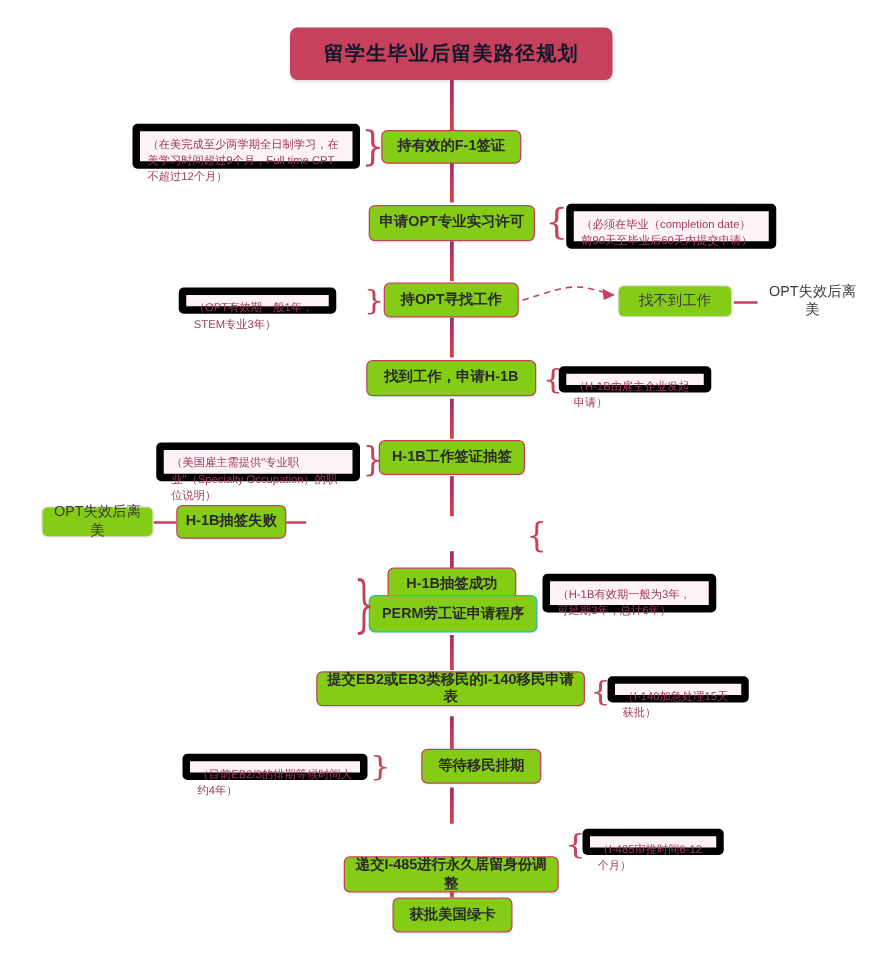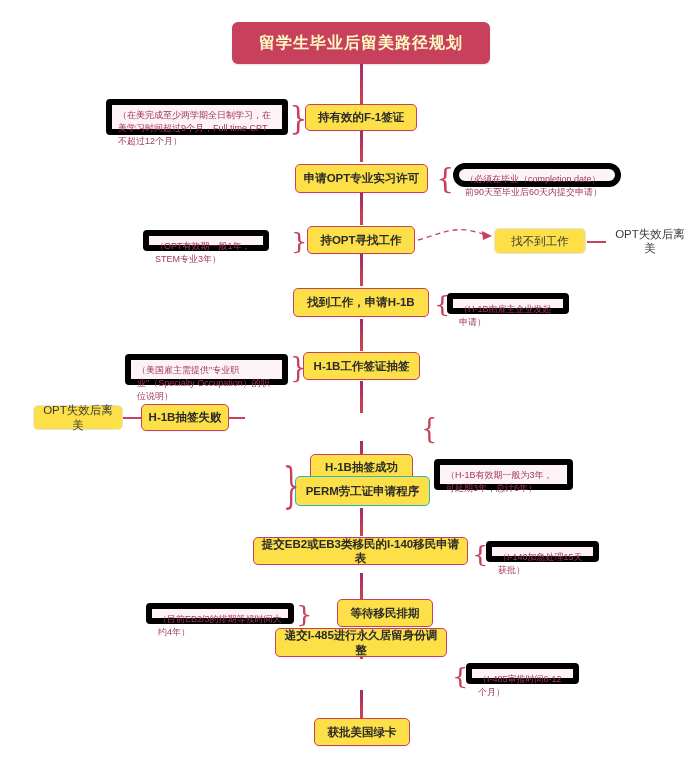--- a/index.html
+++ b/index.html
@@ -19,31 +19,31 @@
     width:3px;
     background:linear-gradient(to bottom,#9c2f6d 0%,#b2325f 30%,#c43a52 65%,#cf4348 100%);
   }
 
   
   .title-box{
     position:absolute;
     left:232px;top:22px;width:258px;height:42px;
     background:#c8415c;
     border-radius:6px;
-    color:#fef9c3;
+    color:#0f172a;
     font-size:16px;font-weight:bold;
     display:flex;align-items:center;justify-content:center;
     letter-spacing:1px;
     box-shadow:0 1px 2px rgba(0,0,0,.12);
   }
 
   
   .node{
     position:absolute;
-    background:#fde047;
+    background:#84cc16;
     border:1.6px solid #c8415c;
     border-radius:5px;
     display:flex;align-items:center;justify-content:center;
     text-align:center;
     color:#2a2a2a;
     font-size:11.5px;
     font-weight:bold;
     line-height:1.25;
     box-sizing:border-box;
     padding:2px 6px;
@@ -139,21 +139,21 @@
   </div>
 
   <div class="node" style="left:253px;top:537px;width:215px;height:28px;">
     <span>提交EB2或EB3类移民的I-140移民申请表</span>
   </div>
 
   <div class="node" style="left:313px;top:599px;width:96px;height:28px;margin-left:24px;">
     <span>等待移民排期</span>
   </div>
 
-  <div class="node" style="left:275px;top:628px;width:172px;height:29px;">
+  <div class="node" style="left:275px;top:685px;width:172px;height:29px;">
     <span>递交I-485进行永久居留身份调整</span>
   </div>
 
   <div class="node plain side" style="left:494px;top:228px;width:92px;height:26px;">
     <span>找不到工作</span>
   </div>
 
   <div class="node" style="left:314px;top:718px;width:96px;height:28px;">
     <span>获批美国绿卡</span>
   </div>
@@ -187,21 +187,21 @@
   <div class="brace" style="left:290px;top:355px;transform:scaleY(1.05);">}</div>
 
   <div class="brace" style="left:283px;top:472px;transform:scaleY(1.9);">}</div>
 
   <div class="note" style="left:146px;top:603px;width:148px;height:21px;">
     <span>（目前EB2/3的排期等候时间大约4年）</span>
   </div>
   <div class="brace" style="left:296px;top:601px;transform:scaleY(0.85);">}</div>
 
   <div class="brace" style="left:437px;top:165px;transform:scaleX(-1.1) scaleY(1.1);">}</div>
-  <div class="note" style="left:453px;top:163px;width:168px;height:24px;border-radius:12px;">
+  <div class="note" style="left:453px;top:163px;width:168px;height:36px;">
     <span>（必须在毕业（completion date）前90天至毕业后60天内提交申请）</span>
   </div>
 
   <div class="brace" style="left:434px;top:291px;transform:scaleX(-1) scaleY(0.85);">}</div>
   <div class="note" style="left:447px;top:293px;width:122px;height:21px;">
     <span>（H-1B由雇主企业发起申请）</span>
   </div>
 
   <div class="brace" style="left:421px;top:416px;transform:scaleX(-1) scaleY(1.05);">}</div>
   <div class="note" style="left:434px;top:417px;width:139px;height:31px;margin-top:42px;">

